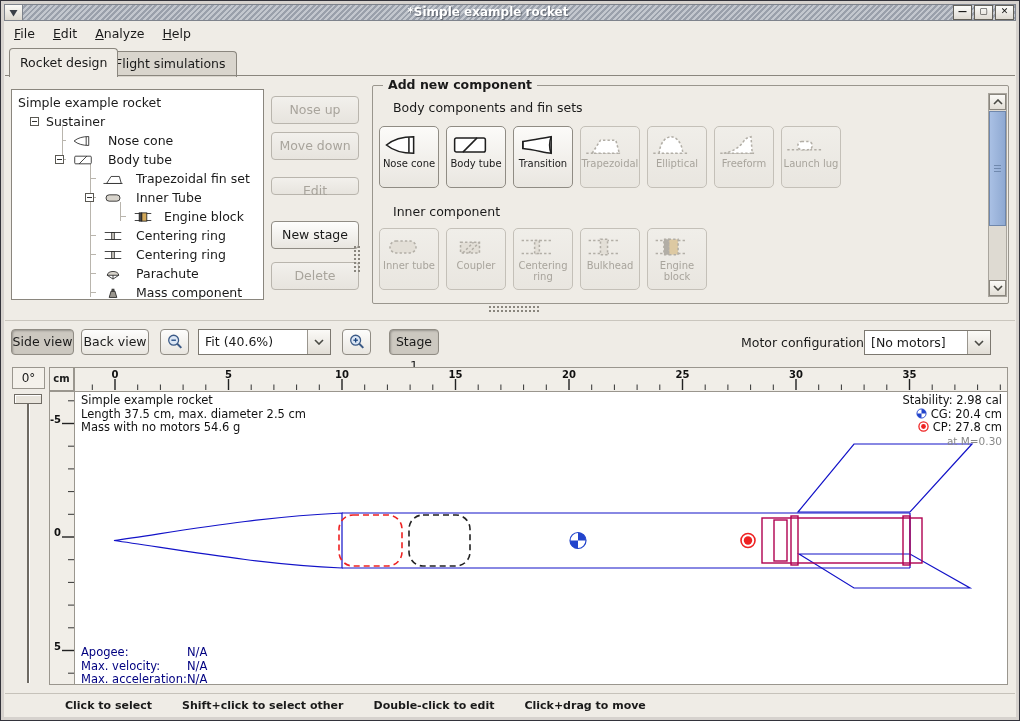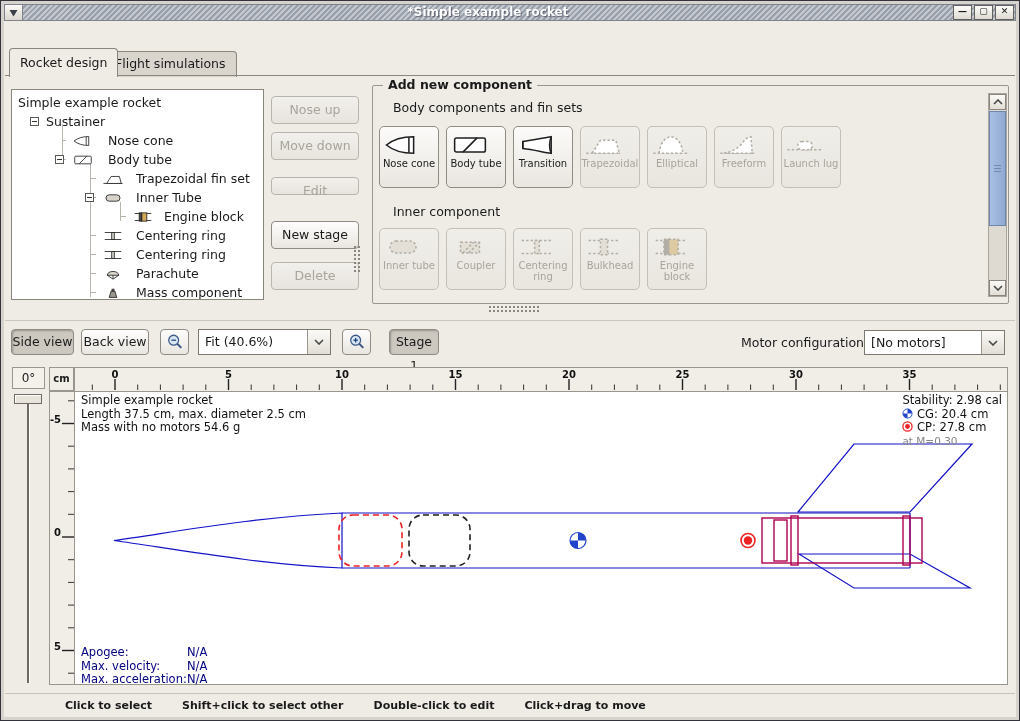--- a/index.html
+++ b/index.html
@@ -86,21 +86,21 @@
     border:1px solid #6f6b64;box-shadow:inset 1px 1px 0 #fff;box-sizing:border-box;}
   .cmbox{position:absolute;left:48px;top:366px;width:25px;height:24px;background:#f1eee8;
     border:1px solid #9a968e;box-sizing:border-box;text-align:center;font-size:10px;font-weight:bold;line-height:22px;}
   .hruler{position:absolute;left:73px;top:366px;width:934px;height:24px;background:#f1eee8;
     border:1px solid #9a968e;border-bottom:none;box-sizing:border-box;}
   .vruler{position:absolute;left:48px;top:390px;width:25px;height:294px;background:#f1eee8;
     border:1px solid #9a968e;border-right:none;box-sizing:border-box;}
   .canvas{position:absolute;left:73px;top:390px;width:934px;height:294px;background:#fff;
     border:1px solid #9a968e;box-sizing:border-box;}
   .finfo{position:absolute;left:6px;top:2px;font-size:11.5px;line-height:13.5px;color:#111;}
-  .fstab{position:absolute;right:5px;top:2px;font-size:11.5px;line-height:13.5px;text-align:left;color:#111;}
+  .fstab{position:absolute;right:5px;top:2px;font-size:11.5px;line-height:13.5px;text-align:right;color:#111;}
   .fstab .cond{font-size:10.5px;}
   .fflight{position:absolute;left:6px;top:254px;font-size:11.5px;line-height:13.5px;}
   .fflight .fl{display:inline-block;width:106px;}
   .statusbar{position:absolute;left:4px;right:4px;bottom:3px;height:24px;border-top:1px solid #c6c2ba;
     font-size:11px;font-weight:bold;padding:5px 0 0 60px;box-sizing:border-box;}
   .statusbar span{margin-right:30px;}
   svg{display:block;}
   .inlsvg{display:inline-block;vertical-align:-1px;}
 </style>
 </head>
@@ -115,20 +115,21 @@
         </svg>
     </div>
     <div class="title">*Simple example rocket</div>
     <div class="winbtns">
       <div class="winbtn">—</div>
       <div class="winbtn">▢</div>
       <div class="winbtn">✕</div>
     </div>
   </div>
 
+  <div class="menubar" id="menubar"><span class="menuitem"><u>F</u>ile</span><span class="menuitem"><u>E</u>dit</span><span class="menuitem"><u>A</u>nalyze</span><span class="menuitem"><u>H</u>elp</span></div>
 
   <div class="paneltopline"></div>
   <div class="tab active">Rocket design</div>
   <div class="tab inactive">Flight simulations</div>
 
   <div class="treepanel" id="tree">
       <div class="tguide" style="left: 50px; top: 36px; height: 38px;"></div>
       <div class="tguide" style="left: 78px; top: 74px; height: 133px;"></div>
       <div class="tguide" style="left: 108px; top: 112px; height: 19px;"></div>
       <div class="treerow" style="left: 0px; right: 0px; top: 3px;">
@@ -405,21 +406,21 @@
   <div class="btn" style="left:341px;top:328px;width:29px;height:26px;padding-top:3px;">
     <svg class="inlsvg" width="18" height="18" viewBox="0 0 20 20">
       <circle cx="8.5" cy="8" r="5.5" fill="#dbe6f4" stroke="#3b5a86" stroke-width="1.4"></circle>
       <line x1="12.5" y1="12" x2="17" y2="16.5" stroke="#3b5a86" stroke-width="2.2"></line>
       <line x1="6" y1="8" x2="11" y2="8" stroke="#16407a" stroke-width="1.4"></line>
       <line x1="8.5" y1="5.5" x2="8.5" y2="10.5" stroke="#16407a" stroke-width="1.4"></line>
     </svg>
   </div>
   <div class="btn pressed" style="left:388px;top:328px;width:50px;height:26px;line-height:24px;">Stage 1</div>
   <div class="tlabel" style="left:740px;top:334px;">Motor configuration:</div>
-  <div class="combo" style="left:863px;top:329px;width:141px;height:25px;">
+  <div class="combo" style="left:863px;top:329px;width:127px;height:25px;">
     <span class="cval">[No motors]</span>
     <span class="carrow">
       <svg width="10" height="6" viewBox="0 0 10 6">
           <path d="M1,1 L5,5 L9,1" fill="none" stroke="#4a4a44" stroke-width="1.6"></path>
         </svg>
     </span>
   </div>
 
   <div class="rotbox">0°</div>
   <div class="slidertrack"></div>

